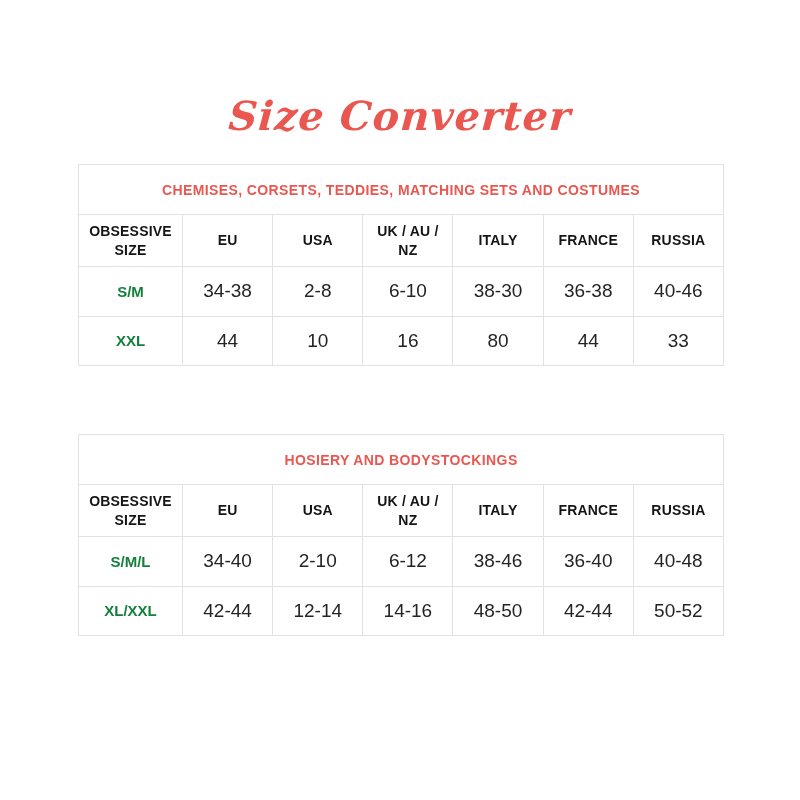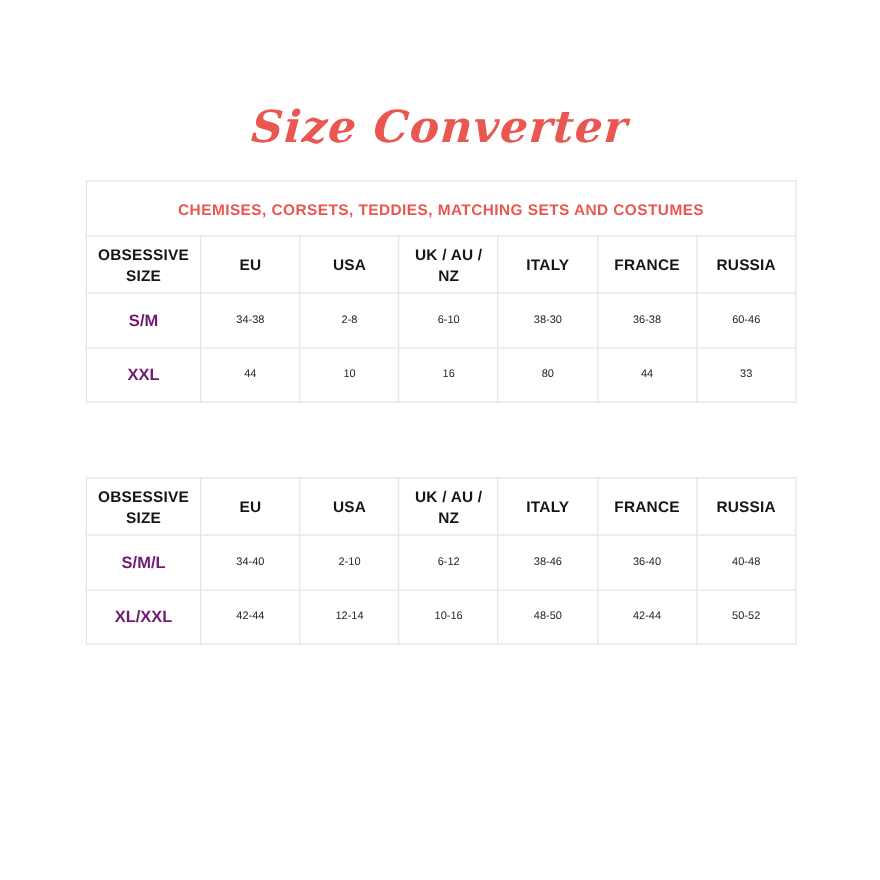--- a/index.html
+++ b/index.html
@@ -56,24 +56,24 @@
     font-size: 14px;
     color: #151515;
     letter-spacing: 0.2px;
     padding: 4px 10px;
     line-height: 1.35;
   }
   .data-row td { height: 49.5px; }
   .size-cell {
     font-weight: bold;
     font-size: 15px;
-    color: #701a75;
+    color: #15803d;
   }
   .value-cell {
-    font-size: 10px;
+    font-size: 19px;
     color: #242424;
   }
 </style>
 </head>
 <body>
 
 <div class="page">
 
   <h1 class="page-title">Size Converter</h1>
 
@@ -100,21 +100,21 @@
         <td class="col-header-cell">FRANCE</td>
         <td class="col-header-cell">RUSSIA</td>
       </tr>
       <tr class="data-row">
         <td class="size-cell">S/M</td>
         <td class="value-cell">34-38</td>
         <td class="value-cell">2-8</td>
         <td class="value-cell">6-10</td>
         <td class="value-cell">38-30</td>
         <td class="value-cell">36-38</td>
-        <td class="value-cell">60-46</td>
+        <td class="value-cell">40-46</td>
       </tr>
       <tr class="data-row">
         <td class="size-cell">XXL</td>
         <td class="value-cell">44</td>
         <td class="value-cell">10</td>
         <td class="value-cell">16</td>
         <td class="value-cell">80</td>
         <td class="value-cell">44</td>
         <td class="value-cell">33</td>
       </tr>
@@ -126,20 +126,23 @@
       <col class="size-col">
         <col class="val-col">
         <col class="val-col">
         <col class="val-col">
         <col class="val-col">
         <col class="val-col">
         <col class="val-col">
     </colgroup>
     <tbody>
       <tr>
+        <td class="table-title-cell" colspan="7">HOSIERY AND BODYSTOCKINGS</td>
+      </tr>
+      <tr>
         <td class="col-header-cell">OBSESSIVE SIZE</td>
         <td class="col-header-cell">EU</td>
         <td class="col-header-cell">USA</td>
         <td class="col-header-cell">UK / AU / NZ</td>
         <td class="col-header-cell">ITALY</td>
         <td class="col-header-cell">FRANCE</td>
         <td class="col-header-cell">RUSSIA</td>
       </tr>
       <tr class="data-row">
         <td class="size-cell">S/M/L</td>
@@ -147,21 +150,21 @@
         <td class="value-cell">2-10</td>
         <td class="value-cell">6-12</td>
         <td class="value-cell">38-46</td>
         <td class="value-cell">36-40</td>
         <td class="value-cell">40-48</td>
       </tr>
       <tr class="data-row">
         <td class="size-cell">XL/XXL</td>
         <td class="value-cell">42-44</td>
         <td class="value-cell">12-14</td>
-        <td class="value-cell">10-16</td>
+        <td class="value-cell">14-16</td>
         <td class="value-cell">48-50</td>
         <td class="value-cell">42-44</td>
         <td class="value-cell">50-52</td>
       </tr>
     </tbody>
   </table>
 
 </div>
 
 </body></html>

